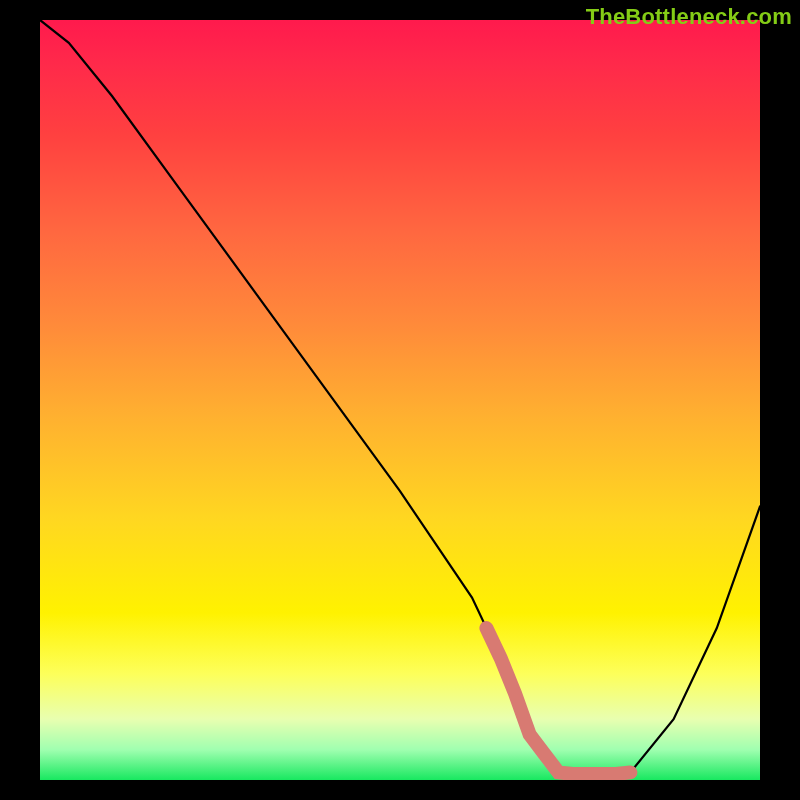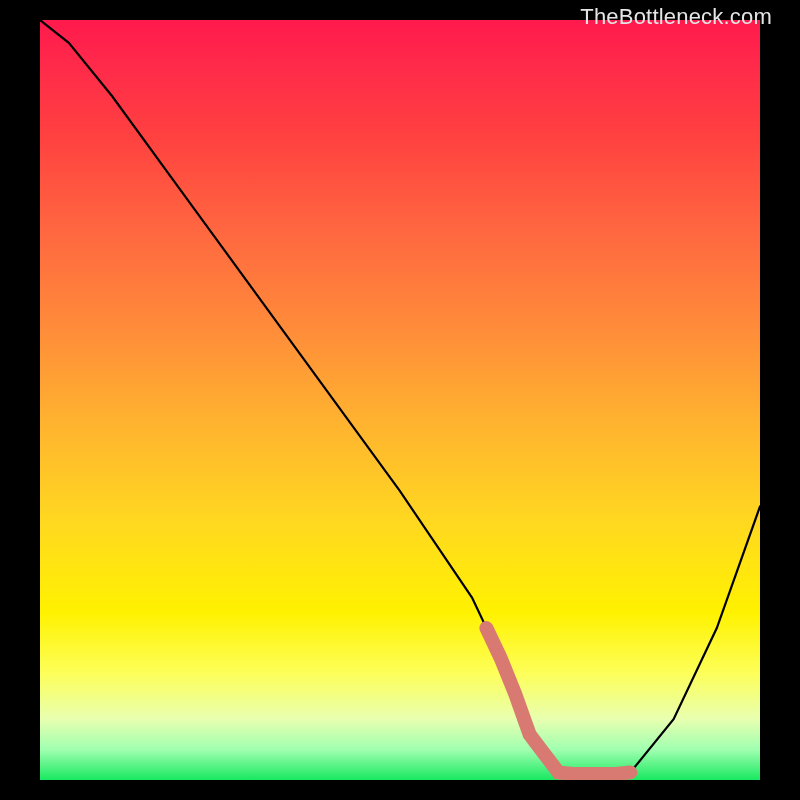--- a/index.html
+++ b/index.html
@@ -7,24 +7,24 @@
     width: 800px;
     height: 800px;
     background: #000;
     position: relative;
     font-family: Arial, sans-serif;
     overflow: hidden;
   }
   .watermark {
     position: absolute;
     top: 4px;
-    right: 28px;
-    color: #e5e5e5;
+    right: 8px;
+    color: #84cc16;
     font-size: 22px;
-    font-weight: normal;
+    font-weight: bold;
     z-index: 20;
     letter-spacing: 0.2px;
   }
   .plot-area {
     position: absolute;
     left: 40px;
     top: 20px;
     width: 720px;
     height: 760px;
   }

